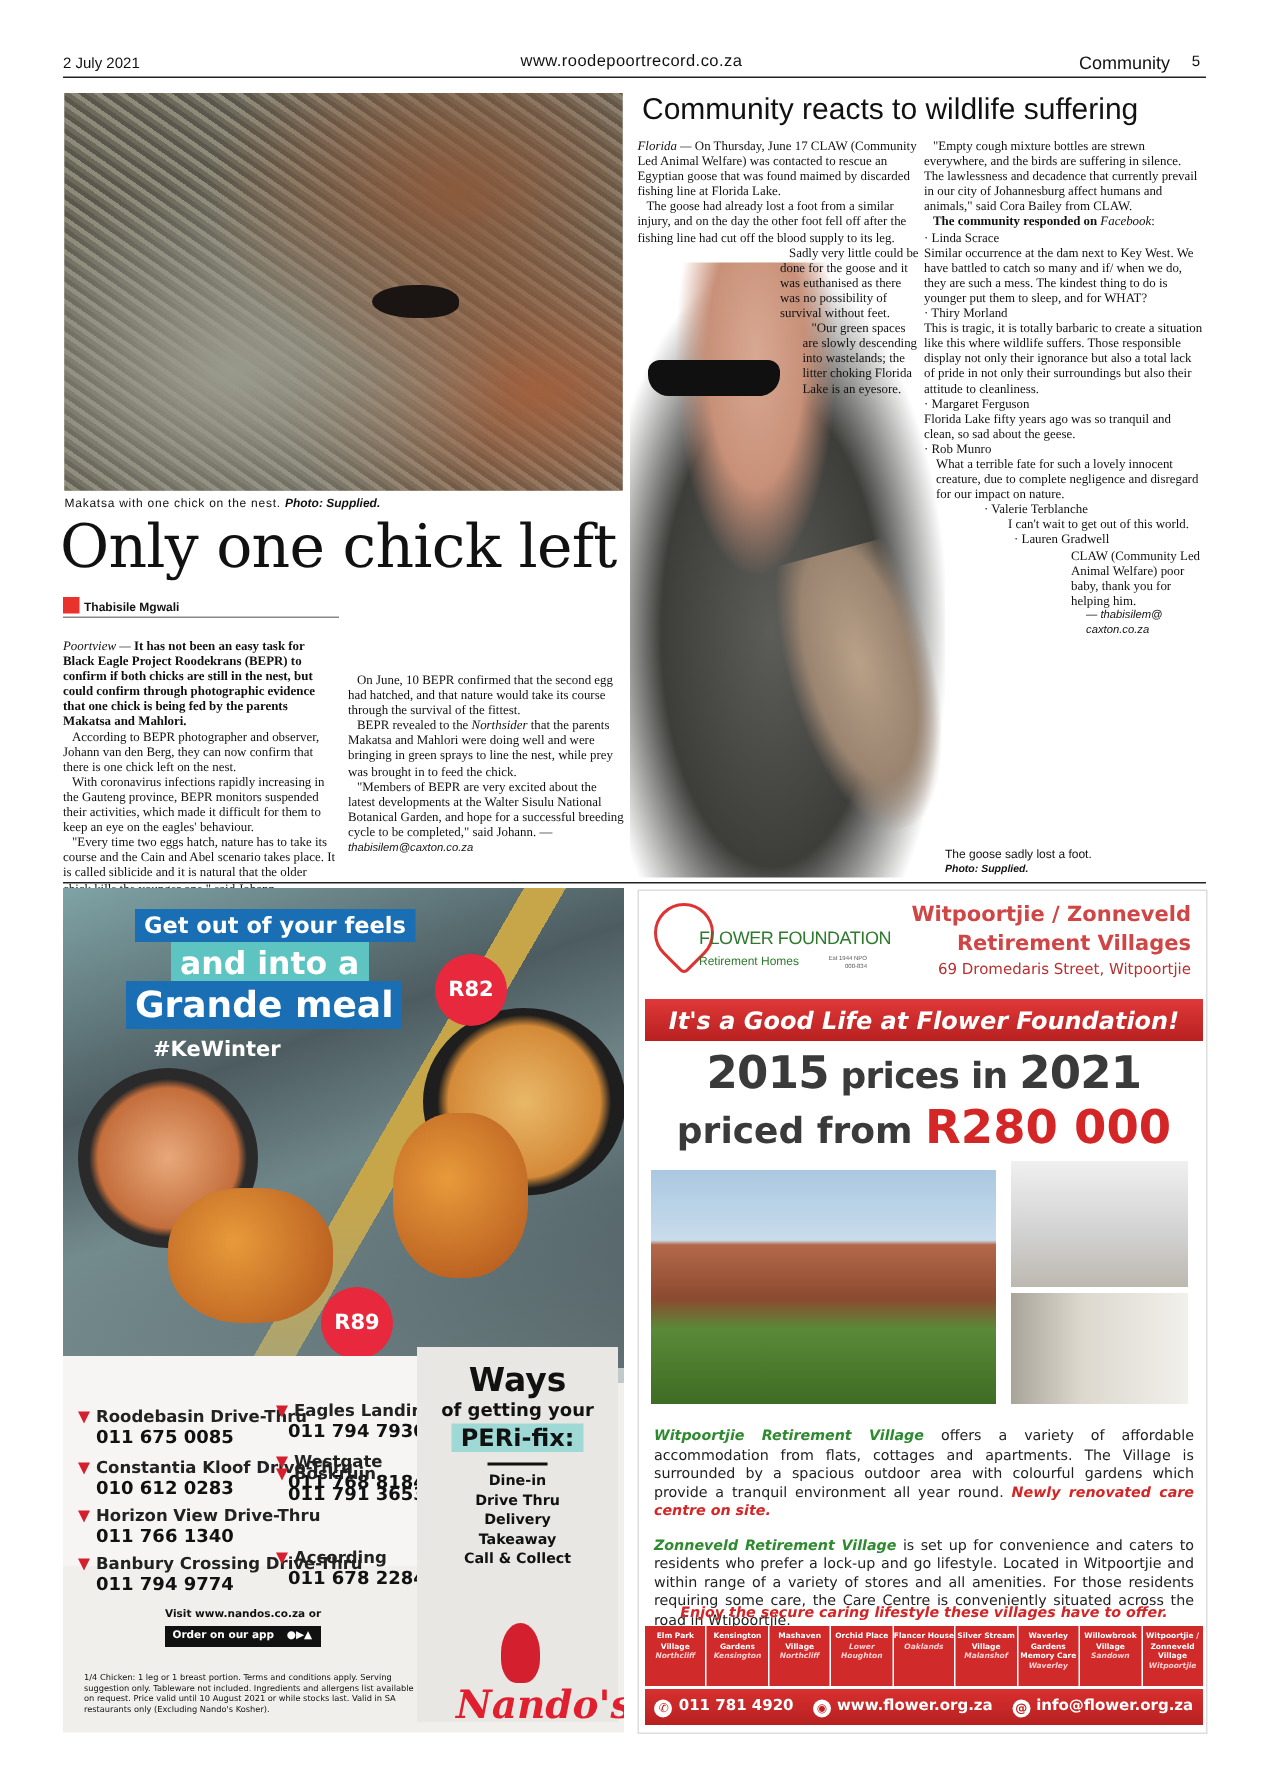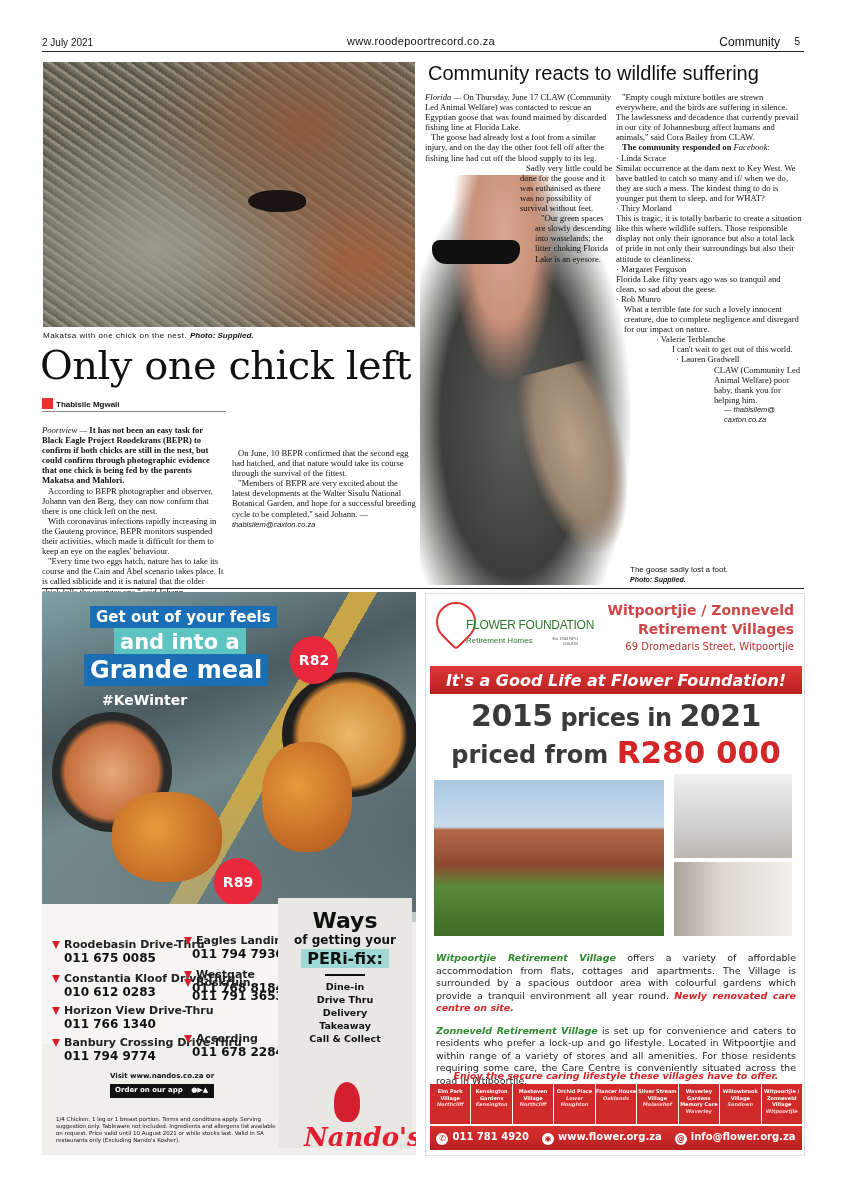--- a/index.html
+++ b/index.html
@@ -146,20 +146,23 @@
     <i>Poortview —</i>
     <b>It has not been an easy task for Black Eagle Project Roodekrans (BEPR) to confirm if both chicks are still in the nest, but could confirm through photographic evidence that one chick is being fed by the parents Makatsa and Mahlori.</b>
   </p>
   <p>According to BEPR photographer and observer, Johann van den Berg, they can now confirm that there is one chick left on the nest.</p>
   <p>With coronavirus infections rapidly increasing in the Gauteng province, BEPR monitors suspended their activities, which made it difficult for them to keep an eye on the eagles' behaviour.</p>
   <p>"Every time two eggs hatch, nature has to take its course and the Cain and Abel scenario takes place. It is called siblicide and it is natural that the older chick kills the younger one," said Johann.</p>
 </div>
 <div class="abs col col2">
   <p style="margin-top:38px">On June, 10 BEPR confirmed that the second egg had hatched, and that nature would take its course through the survival of the fittest.</p>
   <p>
+    <span>BEPR revealed to the </span><i>Northsider</i><span> that the parents Makatsa and Mahlori were doing well and were bringing in green sprays to line the nest, while prey was brought in to feed the chick.</span>
+  </p>
+  <p>
     <span>"Members of BEPR are very excited about the latest developments at the Walter Sisulu National Botanical Garden, and hope for a successful breeding cycle to be completed," said Johann. —</span>
     <span class="email">thabisilem@caxton.co.za</span>
   </p>
 </div>
 <div class="abs bottom-rule1"></div>
 
 <div class="abs headline2">Community reacts to wildlife suffering</div>
 <div class="abs man-photo"></div>
 <div class="abs sunglasses"></div>
 <div class="abs goose"></div>

